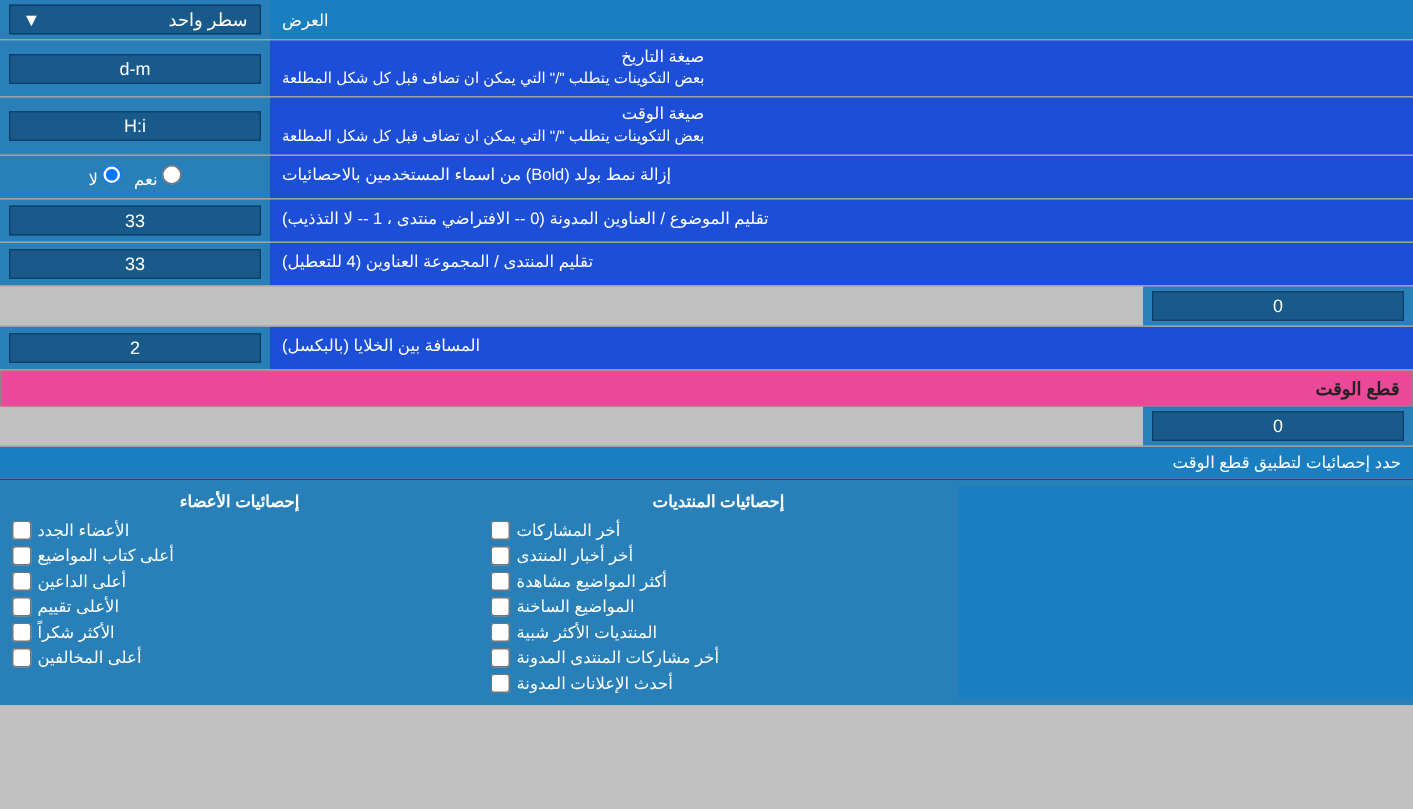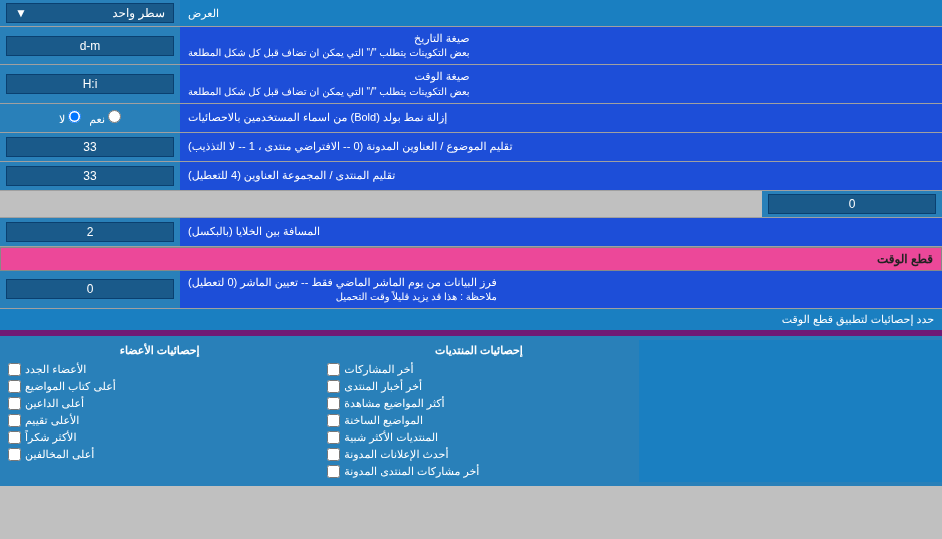--- a/index.html
+++ b/index.html
@@ -264,32 +264,26 @@
     <div class="input-cell">
       <input class="input-field" type="text" value="2" style="">
     </div>
   </div>
 
   <div class="section-header">
     <span>قطع الوقت</span>
   </div>
 
   <div class="row">
-    <div class="label-cell">
-      <div style="text-align:right;">
-        <div>فرز البيانات من يوم الماشر الماضي فقط -- تعيين الماشر (0 لتعطيل)</div>
-        <div class="sub-text">ملاحظة : هذا قد يزيد قليلاً وقت التحميل</div>
-      </div>
-    </div>
     <div class="input-cell">
       <input class="input-field" type="text" value="0" style="">
     </div>
   </div>
 
-  <div style="display:flex; width:100%; background:#1a7fc1; border-bottom:6px solid #701a75;">
+  <div style="display:flex; width:100%; background:#1a7fc1; border-bottom:1px solid #701a75;">
     <div style="flex:1; background:#1a7fc1; color:white; padding:4px 8px; text-align:right; font-size:11px;">
       <span>حدد إحصائيات لتطبيق قطع الوقت</span>
     </div>
   </div>
 
   <div class="checkboxes-area">
 
     <div style="flex:1; background:#1a7fc1;"></div>
 
     <div class="checkbox-col">
@@ -308,25 +302,25 @@
       </div>
       <div class="checkbox-row">
         <span>المواضيع الساخنة</span>
         <input type="checkbox" style="">
       </div>
       <div class="checkbox-row">
         <span>المنتديات الأكثر شبية</span>
         <input type="checkbox" style="">
       </div>
       <div class="checkbox-row">
+        <span>أخر مشاركات المنتدى المدونة</span>
+        <input type="checkbox" style="">
+      </div>
+      <div class="checkbox-row">
         <span>أحدث الإعلانات المدونة</span>
-        <input type="checkbox" style="">
-      </div>
-      <div class="checkbox-row">
-        <span>أخر مشاركات المنتدى المدونة</span>
         <input type="checkbox" style="">
       </div>
     </div>
 
     <div class="checkbox-col">
       <div class="stats-header">إحصائيات الأعضاء</div>
       <div class="checkbox-row">
         <span>الأعضاء الجدد</span>
         <input type="checkbox" style="">
       </div>

